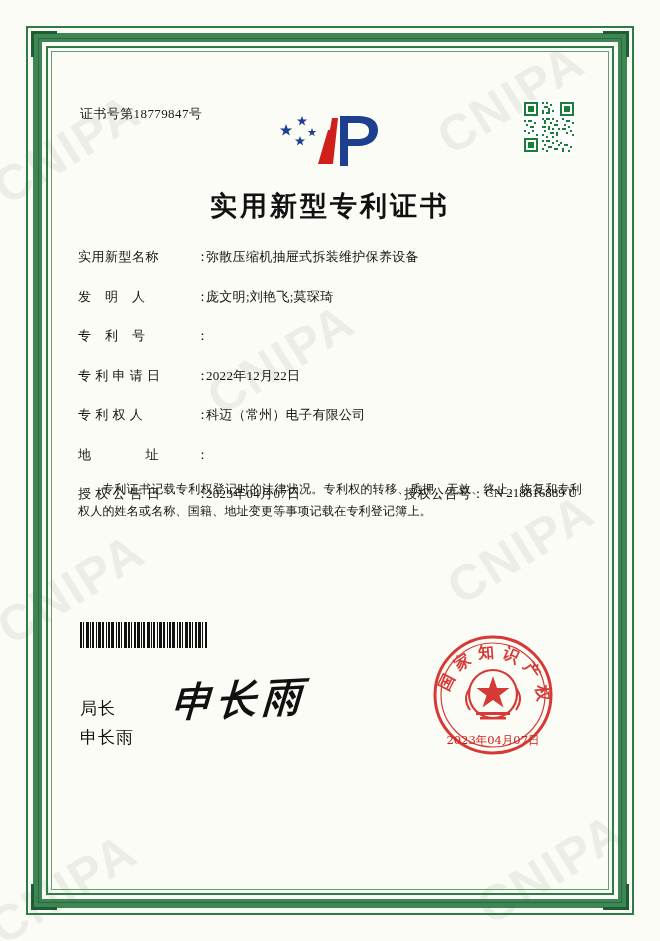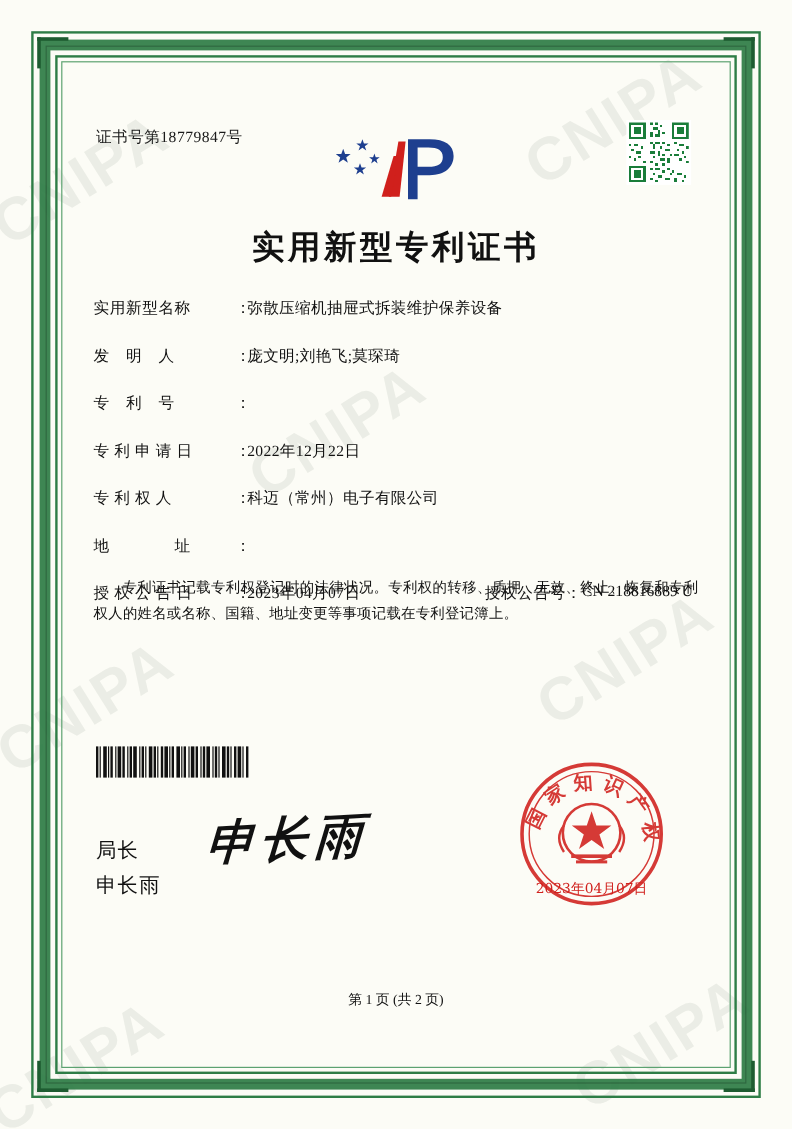--- a/index.html
+++ b/index.html
@@ -505,16 +505,15 @@
             <rect x="50" y="85" width="26" height="2.5"></rect>
           </g>
 
           <path d="M40 56 Q32 66 40 78" fill="none" stroke="#d0201c" stroke-width="2"></path>
           <path d="M86 56 Q94 66 86 78" fill="none" stroke="#d0201c" stroke-width="2"></path>
         </g>
         <text x="63" y="112" text-anchor="middle" font-family="'DejaVu Serif', serif" font-size="11.5" fill="#d0201c">2023年04月07日</text>
       </svg>
     </div>
 
-    <div class="page-num">第 1 页 (共 2 页)</div>
 
   </div>
 </div>
 
 </body></html>

